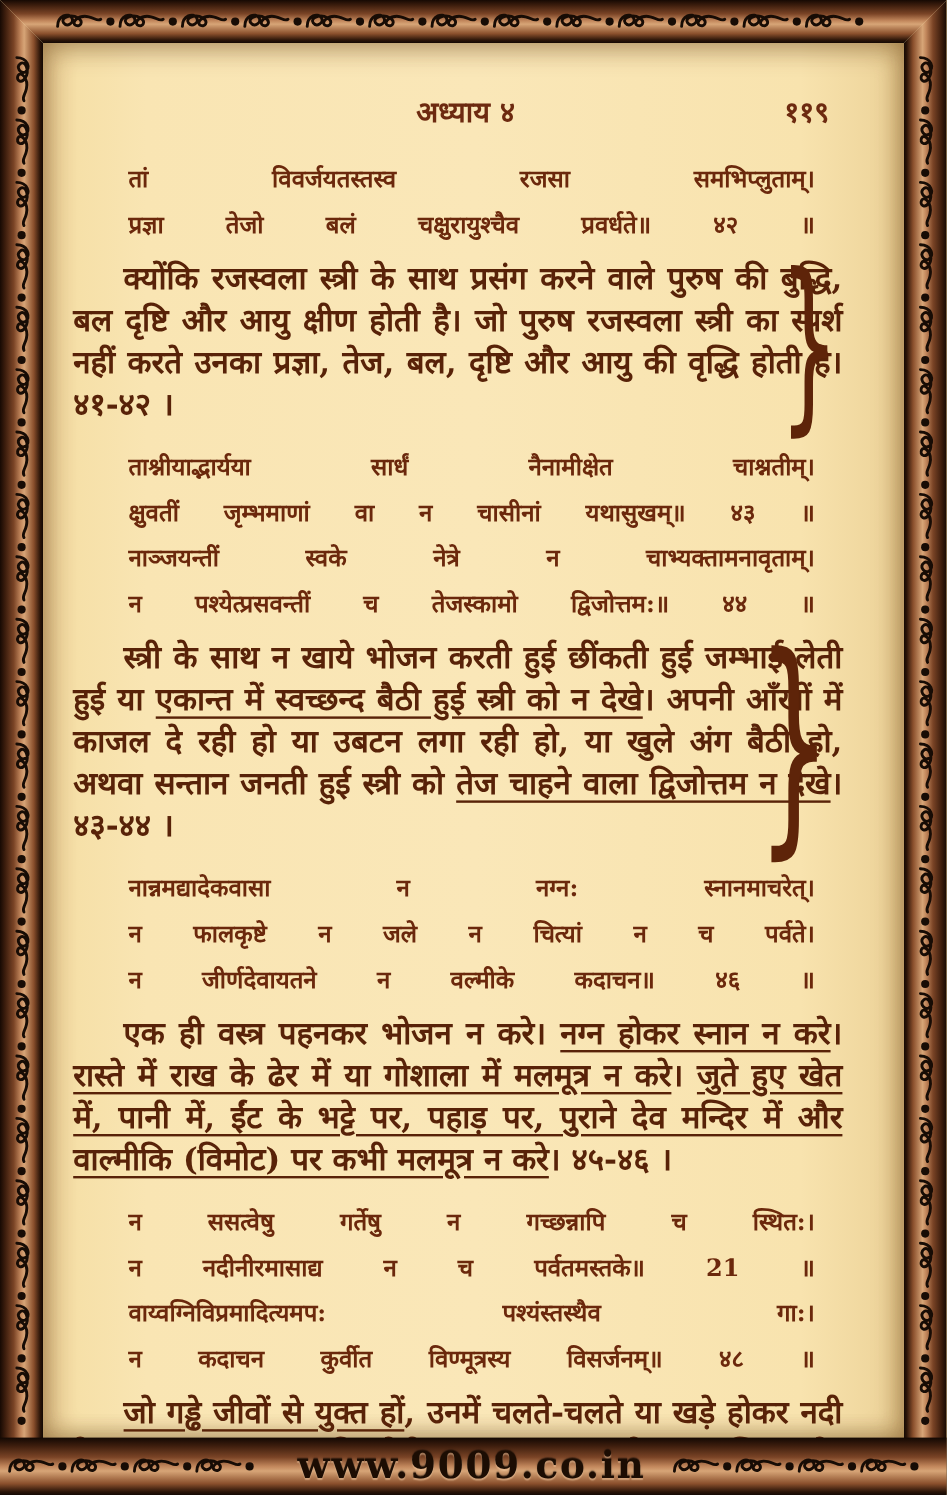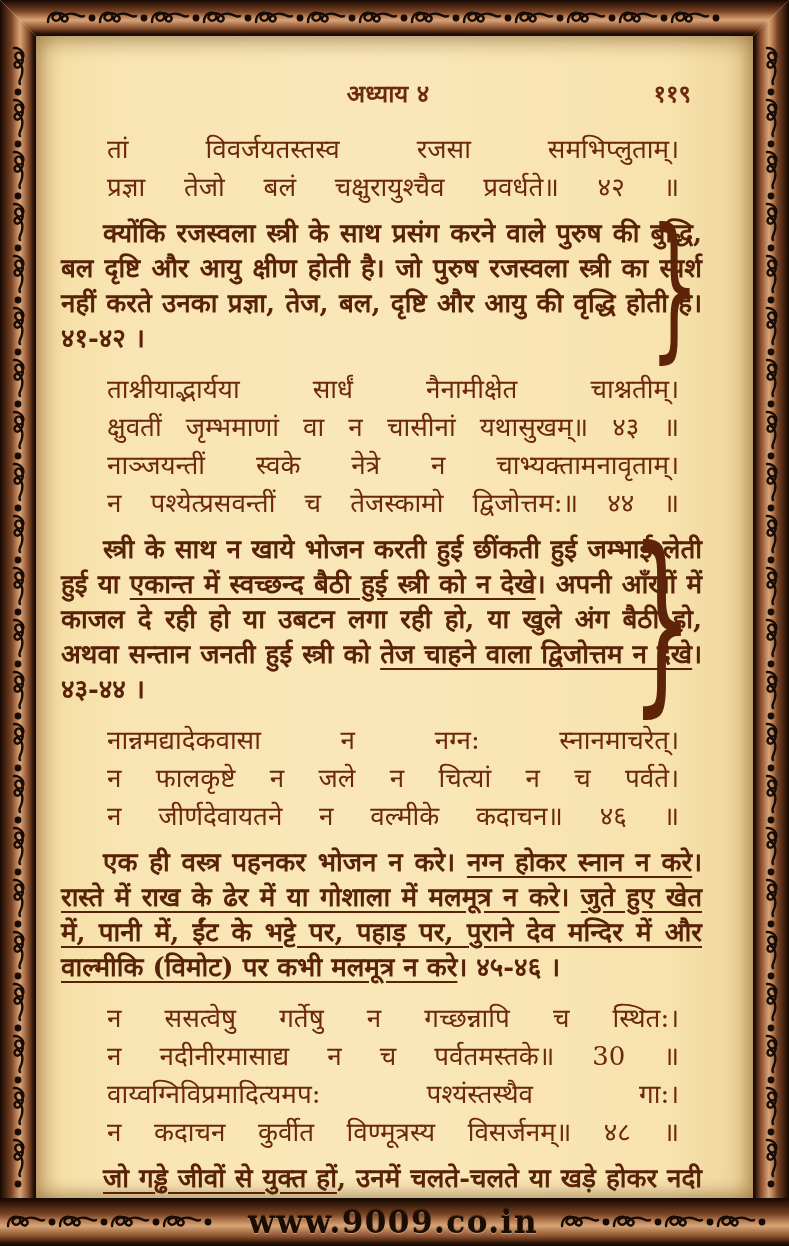--- a/index.html
+++ b/index.html
@@ -52,21 +52,21 @@
   .page-header{position:relative;height:32px;margin-bottom:22px;}
   .chapter-title{
     position:absolute;left:50%;transform:translateX(-50%);
     font-size:24px;font-weight:700;color:#6d2a10;white-space:nowrap;
   }
   .page-number{position:absolute;right:24px;font-size:24px;font-weight:700;color:#6d2a10;}
   
   .verse-block{width:572px;margin:14px 0 10px 46px;}
   .verse-line{
     text-align:justify;text-align-last:justify;
-    font-size:26px;line-height:38px;font-weight:400;color:#6b280c;
+    font-size:20px;line-height:38px;font-weight:700;color:#6b280c;
   }
   .prose-block{
     position:relative;width:641px;margin:4px 4px 10px 0;
     font-size:26px;line-height:35px;font-weight:700;color:#582208;
     text-align:justify;text-indent:42px;
   }
   .useg{
     text-decoration-line:underline;text-decoration-style:wavy;
     text-decoration-thickness:1.4px;text-underline-offset:5px;
     text-decoration-color:#6b3414;
@@ -233,21 +233,21 @@
         </div>
         <div class="prose-block"><span class="seg">स्त्री के साथ न खाये भोजन करती हुई छींकती हुई जम्भाई लेती हुई या </span><span class="useg">एकान्त में स्वच्छन्द बैठी हुई स्त्री को न देखे</span><span class="seg">। अपनी आँखों में काजल दे रही हो या उबटन लगा रही हो, या खुले अंग बैठी हो, अथवा सन्तान जनती हुई स्त्री को </span><span class="useg">तेज चाहने वाला द्विजोत्तम न देखे</span><span class="seg">। ४३-४४ ।</span><span class="brace" style="font-size: 196px; line-height: 175px;">}</span></div>
         <div class="verse-block">
           <div class="verse-line">नान्नमद्यादेकवासा न नग्न: स्नानमाचरेत्।</div>
           <div class="verse-line">न फालकृष्टे न जले न चित्यां न च पर्वते।</div>
           <div class="verse-line">न जीर्णदेवायतने न वल्मीके कदाचन॥ ४६ ॥</div>
         </div>
         <div class="prose-block"><span class="seg">एक ही वस्त्र पहनकर भोजन न करे। </span><span class="useg">नग्न होकर स्नान न करे</span><span class="seg">। </span><span class="useg">रास्ते में राख के ढेर में या गोशाला में मलमूत्र न करे</span><span class="seg">। </span><span class="useg">जुते हुए खेत में, पानी में, ईंट के भट्टे पर, पहाड़ पर, पुराने देव मन्दिर में और वाल्मीकि (विमोट) पर कभी मलमूत्र न करे</span><span class="seg">। ४५-४६ ।</span></div>
         <div class="verse-block">
           <div class="verse-line">न ससत्वेषु गर्तेषु न गच्छन्नापि च स्थित:।</div>
-          <div class="verse-line">न नदीनीरमासाद्य न च पर्वतमस्तके॥ 30 ॥</div>
+          <div class="verse-line">न नदीनीरमासाद्य न च पर्वतमस्तके॥ 21 ॥</div>
           <div class="verse-line">वाय्वग्निविप्रमादित्यमप: पश्यंस्तस्थैव गा:।</div>
           <div class="verse-line">न कदाचन कुर्वीत विण्मूत्रस्य विसर्जनम्॥ ४८ ॥</div>
         </div>
         <div class="prose-block"><span class="useg">जो गड्ढे जीवों से युक्त हों</span><span class="seg">, उनमें चलते-चलते या खड़े होकर नदी के </span><span class="useg">तट पर या पहाड़ की चोटी पर मलमूत्र न करे</span><span class="seg">। वायु जिस ओर बहती हो</span></div>
       </div>
   </div>
 
   <div class="footer-bar">
     <svg id="orn-foot-l" class="orn-svg footer-orn" width="232" height="36" viewBox="0 0 232 36">
         <use href="#curl" transform="translate(8 10)"></use>

